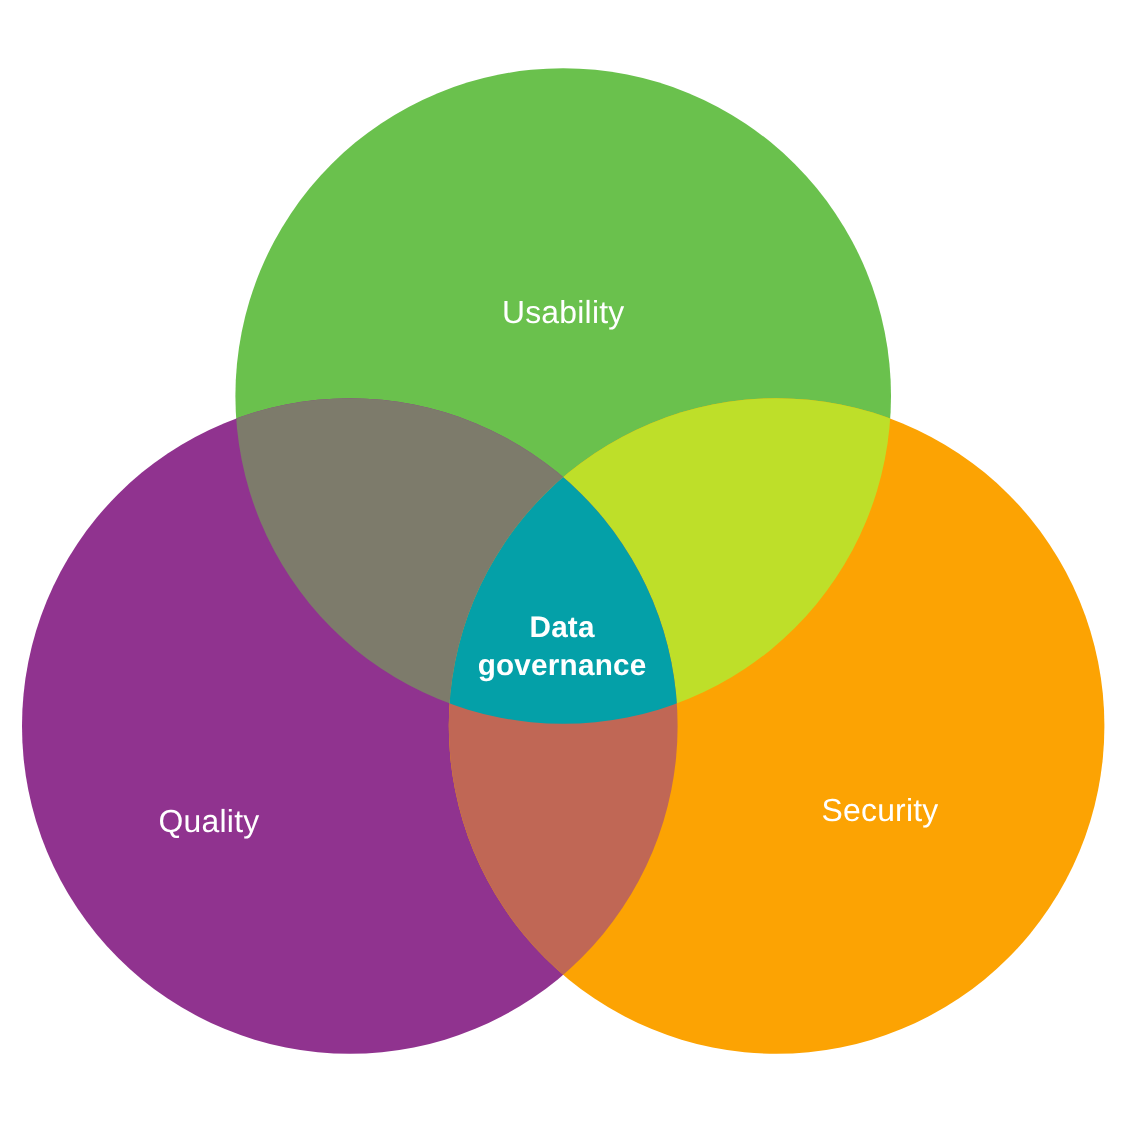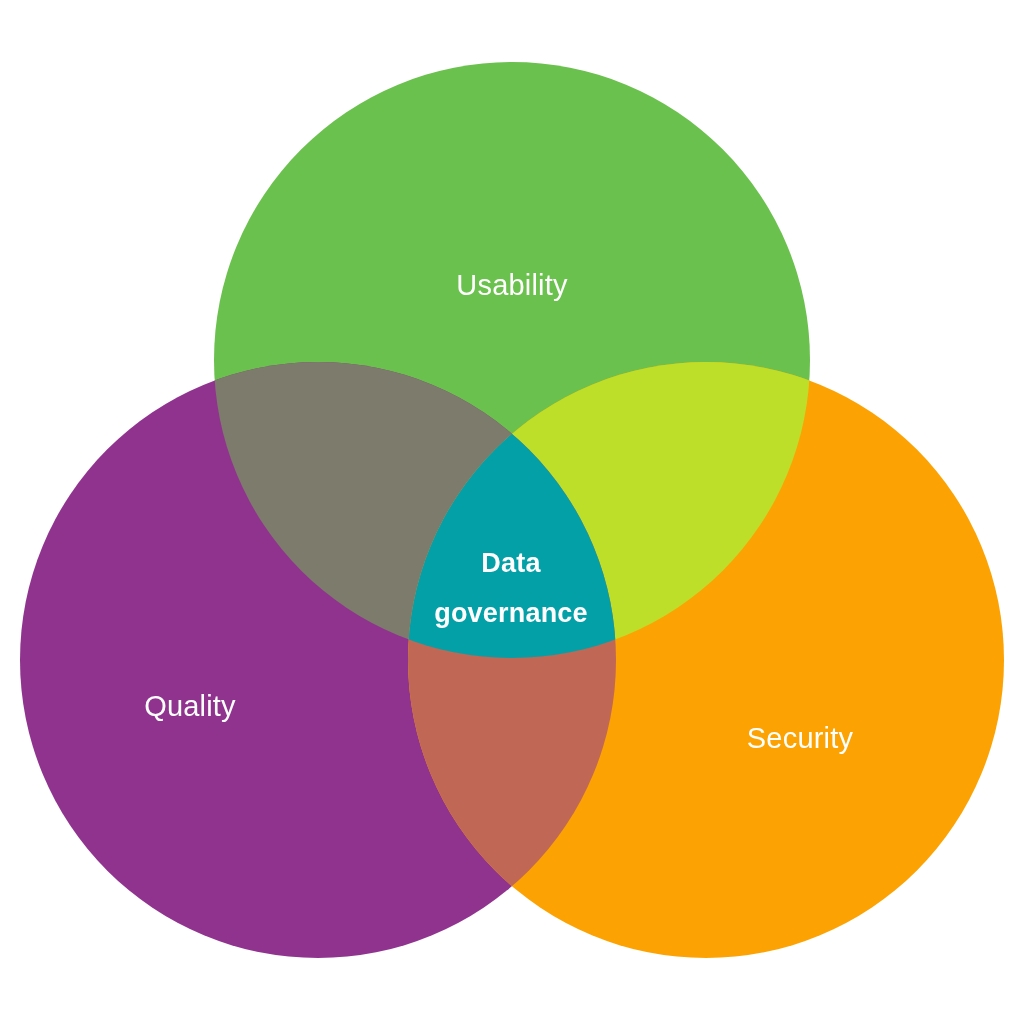--- a/index.html
+++ b/index.html
@@ -19,29 +19,29 @@
     position: absolute;
     transform: translate(-50%, -50%);
     color: #ffffff;
     font-size: 29px;
     font-weight: 400;
     white-space: nowrap;
     text-align: center;
     letter-spacing: 0.2px;
   }
   .label-usability { left: 512px; top: 285px; }
-  .label-quality  { left: 190px; top: 706px; text-align: right; }
+  .label-quality  { left: 190px; top: 748px; text-align: right; }
   .label-security { left: 800px; top: 738px; }
   .label-center {
     left: 511px; top: 588px;
     width: 200px;
     white-space: normal;
     font-size: 27px;
     font-weight: 700;
-    line-height: 50px;
+    line-height: 35px;
   }
 </style>
 </head>
 <body>
 
 <div class="canvas">
 
   <svg class="venn-svg" width="1024" height="1024" viewBox="0 0 1024 1024" aria-hidden="true">
     <defs>
       <clipPath id="clip-usability">

